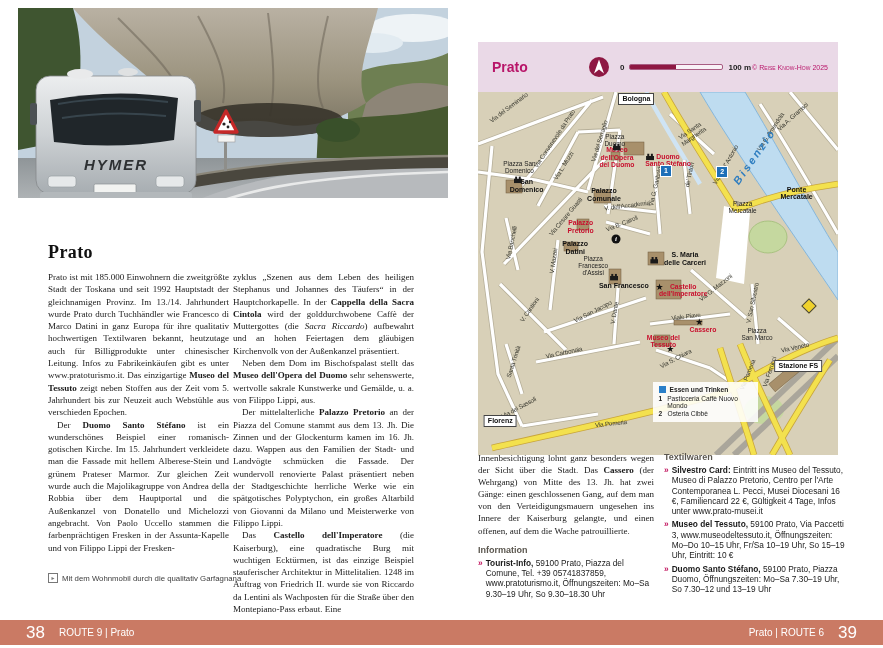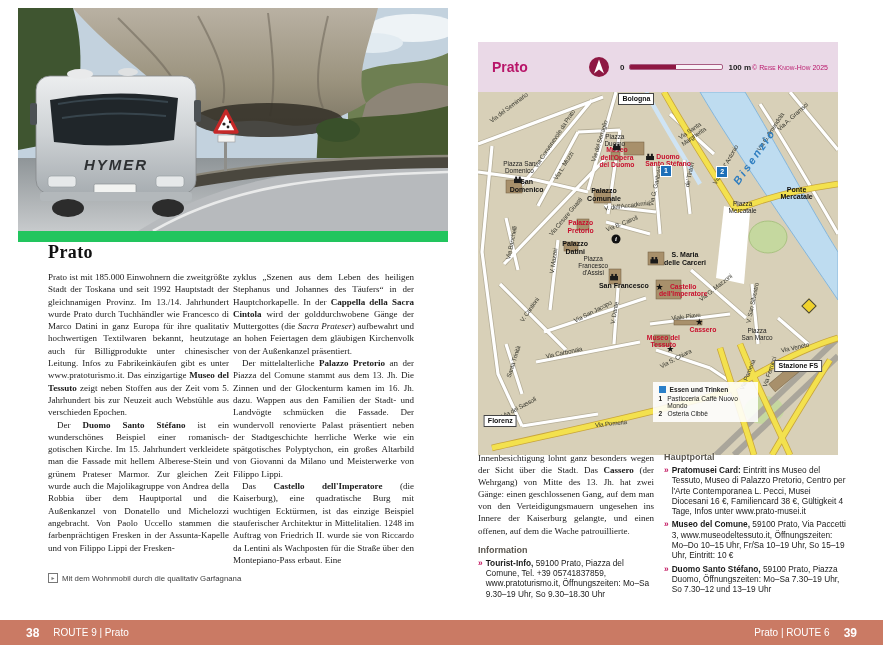--- a/index.html
+++ b/index.html
@@ -1,20 +1,20 @@
 <!DOCTYPE html>
 <html><head>
 <meta charset="utf-8">
 <style>
   html,body{margin:0;padding:0}
   body{width:883px;height:648px;position:relative;background:#fff;
        font-family:"Liberation Sans",sans-serif;color:#1a1a1a;overflow:hidden}
 
   
-  .photo{position:absolute;left:18px;top:8px;width:430px;height:234px;overflow:hidden;background:#22c55e}
+  .photo{position:absolute;left:18px;top:8px;width:430px;height:190px;overflow:hidden;background:#22c55e}
   .photo svg{display:block}
   .page-title{position:absolute;left:48px;top:242px;margin:0;
               font:bold 18px "Liberation Serif",serif;letter-spacing:.4px;color:#111}
   .cols{position:absolute;left:48px;top:271px;width:372px;display:flex;gap:4px}
   .col{width:181px;font:9px/12.3px "Liberation Serif",serif;text-align:justify;
        -webkit-hyphens:auto;hyphens:auto}
   .col p{margin:0}
   .col p.ind{text-indent:9px}
   .caption{position:absolute;left:48px;top:573px;display:flex;align-items:center;gap:4px;
            font-size:7.8px;color:#3c3c3c}
@@ -66,21 +66,21 @@
   .rp-head{font:bold 9px "Liberation Sans",sans-serif;color:#5a564e;margin:0 0 3px}
   .entry{display:flex;gap:3px;font-size:8.3px;line-height:10.3px;margin-bottom:3px}
   .chev{color:#c2155f;font-weight:bold;flex:0 0 auto}
   .entry b{font-weight:bold}
 
   
   .footer{position:absolute;left:0;right:0;top:620px;height:25px;background:#ca7a64;color:#fff;
           display:flex;align-items:center;justify-content:space-between;padding:0 26px;
           font-size:10px}
   .fgrp{display:flex;align-items:center;gap:14px}
-  .f-num{font-weight:bold;font-size:12px}
+  .f-num{font-weight:normal;font-size:17px}
 </style>
 </head>
 <body>
 
 <div class="photo">
   <svg viewBox="0 0 430 223" width="430" height="223">
     <defs>
       <linearGradient id="rock" x1="0" y1="0" x2="0" y2="1">
         <stop offset="0" stop-color="#b9b1a3"></stop>
           <stop offset=".6" stop-color="#9c947f"></stop>
@@ -138,21 +138,22 @@
 </div>
 
 <h1 class="page-title">Prato</h1>
 
 <div class="cols">
   <div class="col">
     <p><span>Prato ist mit 185.000 Einwohnern die zweitgrößte Stadt der Toskana und seit 1992 Hauptstadt der gleichnamigen Provinz. Im 13./14. Jahrhundert wurde Prato durch Tuchhändler wie Francesco di Marco Datini in ganz Europa für ihre qualitativ hochwertigen Textilwaren bekannt, heutzutage auch für Billigprodukte unter chinesischer Leitung. Infos zu Fabrikeinkäufen gibt es unter www.pratoturismo.it. Das einzigartige </span><b>Museo del Tessuto</b><span> zeigt neben Stoffen aus der Zeit vom 5. Jahrhundert bis zur Neuzeit auch Webstühle aus verschieden Epochen.</span></p>
     <p class="ind"><span>Der </span><b>Duomo Santo Stéfano</b><span> ist ein wunderschönes Beispiel einer romanisch-gotischen Kirche. Im 15. Jahrhundert verkleidete man die Fassade mit hellem Alberese-Stein und grünem Prateser Marmor. Zur gleichen Zeit wurde auch die Majolikagruppe von Andrea della Robbia über dem Hauptportal und die Außenkanzel von Donatello und Michelozzi angebracht. Von Paolo Uccello stammen die farbenprächtigen Fresken in der Assunta-Kapelle und von Filippo Lippi der Fresken-</span></p>
   </div>
   <div class="col">
-    <p><span>zyklus „Szenen aus dem Leben des heiligen Stephanus und Johannes des Täufers“ in der Hauptchorkapelle. In der </span><b>Cappella della Sacra Cintola</b><span> wird der golddurchwobene Gänge der Muttergottes (die </span><i>Sacra Prateser</i><span>) aufbewahrt und an hohen Feiertagen dem gläubigen Kirchenvolk von der Außenkanzel präsentiert.</span></p>
+    <p><span>zyklus „Szenen aus dem Leben des heiligen Stephanus und Johannes des Täufers“ in der Hauptchorkapelle. In der </span><b>Cappella della Sacra Cintola</b><span> wird der golddurchwobene Caffè der Muttergottes (die </span><i>Sacra Riccardo</i><span>) aufbewahrt und an hohen Feiertagen dem gläubigen Kirchenvolk von der Außenkanzel präsentiert.</span></p>
+    <p class="ind"><span>Neben dem Dom im Bischofspalast stellt das </span><b>Museo dell'Opera del Duomo</b><span> sehr sehenswerte, wertvolle sakrale Kunstwerke und Gemälde, u. a. von Filippo Lippi, aus.</span></p>
     <p class="ind"><span>Der mittelalterliche </span><b>Palazzo Pretorio</b><span> an der Piazza del Comune stammt aus dem 13. Jh. Die Zinnen und der Glockenturm kamen im 16. Jh. dazu. Wappen aus den Familien der Stadt- und Landvögte schmücken die Fassade. Der wundervoll renovierte Palast präsentiert neben der Stadtgeschichte herrliche Werke wie ein spätgotisches Polyptychon, ein großes Altarbild von Giovanni da Milano und Meisterwerke von Filippo Lippi.</span></p>
     <p class="ind"><span>Das </span><b>Castello dell'Imperatore</b><span> (die Kaiserburg), eine quadratische Burg mit wuchtigen Ecktürmen, ist das einzige Beispiel stauferischer Architektur in Mittelitalien. 1248 im Auftrag von Friedrich II. wurde sie von Riccardo da Lentini als Wachposten für die Straße über den Montepiano-Pass erbaut. Eine</span></p>
   </div>
 </div>
 
 <div class="caption">
   <span class="cap-icon">▸</span>
   <span>Mit dem Wohnmobil durch die qualitativ Garfagnana</span>
 </div>
 
@@ -318,28 +319,28 @@
 <div class="rp-cols">
   <div class="rp-col1">
     <p class="rp-cont"><span>Innenbesichtigung lohnt ganz besonders wegen der Sicht über die Stadt. Das </span><b>Cassero</b><span> (der Wehrgang) von Mitte des 13. Jh. hat zwei Gänge: einen geschlossenen Gang, auf dem man von den Verteidigungsmauern ungesehen ins Innere der Kaiserburg gelangte, und einen offenen, auf dem die Wache patrouillierte.</span></p>
     <h3 class="rp-head">Information</h3>
     <div class="entry">
       <span class="chev">»</span>
       <span><b>Tourist-Info,</b><span> 59100 Prato, Piazza del Comune, Tel. +39 05741837859, www.pratoturismo.it, Öffnungszeiten: Mo–Sa 9.30–19 Uhr, So 9.30–18.30 Uhr</span></span>
     </div>
   </div>
   <div class="rp-col2">
-    <h3 class="rp-head">Hauptportal</h3>
+    <h3 class="rp-head">Textilwaren</h3>
     <div class="entry">
       <span class="chev">»</span>
-      <span><b>Pratomusei Card:</b><span> Eintritt ins Museo del Tessuto, Museo di Palazzo Pretorio, Centro per l'Arte Contemporanea L. Pecci, Musei Diocesani 16 €, Familiencard 38 €, Gültigkeit 4 Tage, Infos unter www.prato-musei.it</span></span>
+      <span><b>Silvestro Card:</b><span> Eintritt ins Museo del Tessuto, Museo di Palazzo Pretorio, Centro per l'Arte Contemporanea L. Pecci, Musei Diocesani 16 €, Familiencard 22 €, Gültigkeit 4 Tage, Infos unter www.prato-musei.it</span></span>
     </div>
     <div class="entry">
       <span class="chev">»</span>
-      <span><b>Museo del Comune,</b><span> 59100 Prato, Via Paccetti 3, www.museodeltessuto.it, Öffnungszeiten: Mo–Do 10–15 Uhr, Fr/Sa 10–19 Uhr, So 15–19 Uhr, Eintritt: 10 €</span></span>
+      <span><b>Museo del Tessuto,</b><span> 59100 Prato, Via Paccetti 3, www.museodeltessuto.it, Öffnungszeiten: Mo–Do 10–15 Uhr, Fr/Sa 10–19 Uhr, So 15–19 Uhr, Eintritt: 10 €</span></span>
     </div>
     <div class="entry">
       <span class="chev">»</span>
       <span><b>Duomo Santo Stéfano,</b><span> 59100 Prato, Piazza Duomo, Öffnungszeiten: Mo–Sa 7.30–19 Uhr, So 7.30–12 und 13–19 Uhr</span></span>
     </div>
   </div>
 </div>
 
 <div class="footer">
   <div class="fgrp">

